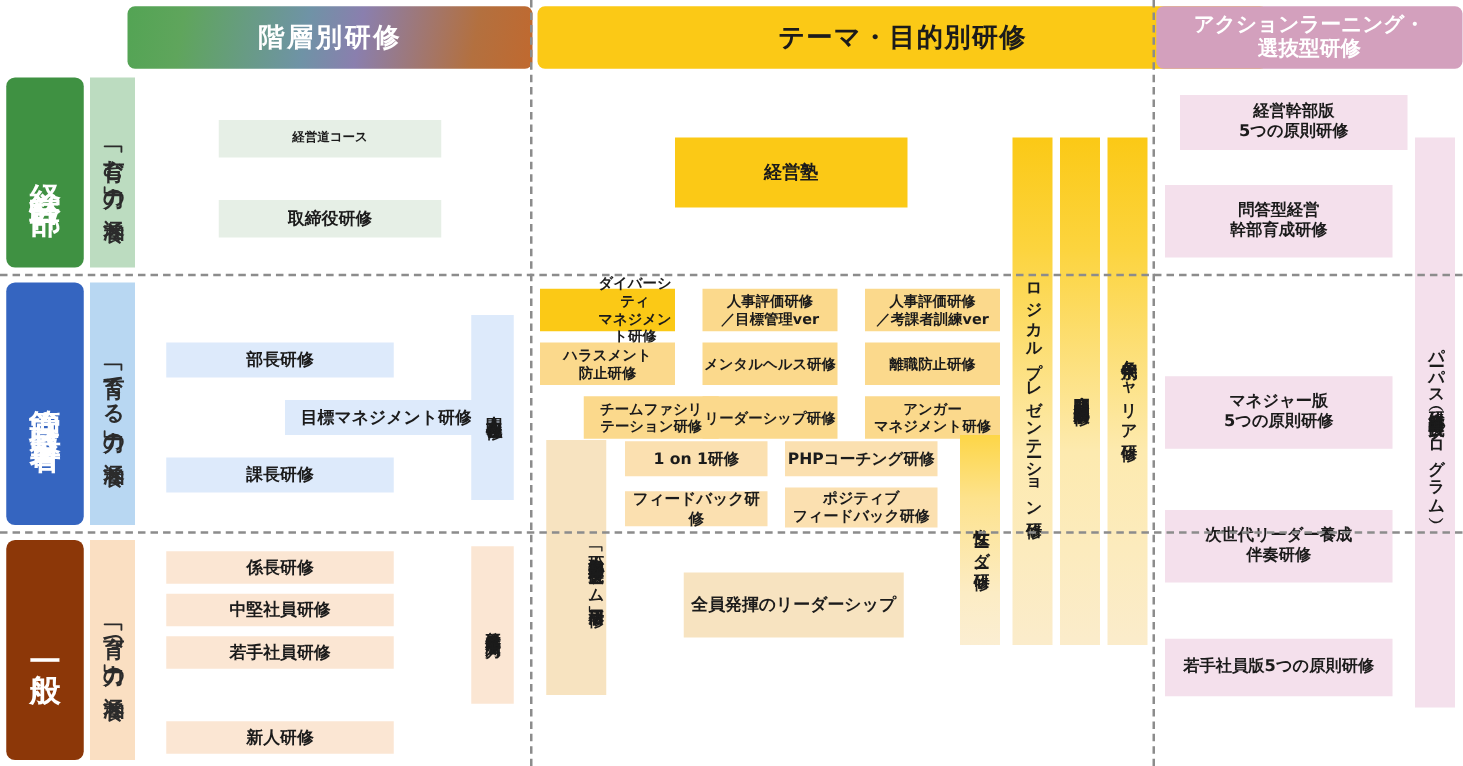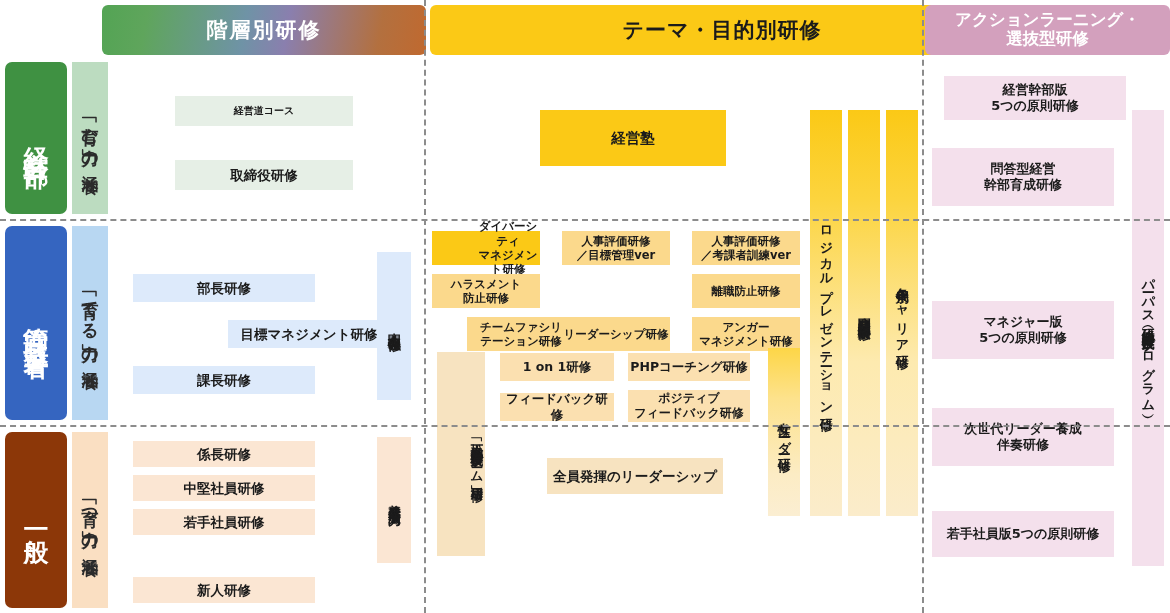--- a/index.html
+++ b/index.html
@@ -174,20 +174,23 @@
   </div>
   <div class="abs chip chip-amber" style="left:692px;top:231px;width:108px;height:34px;font-size:11.5px;flex-direction:column;">
     <span>人事評価研修</span>
     <span>／考課者訓練ver</span>
   </div>
 
   <div class="abs chip chip-amber" style="left:432px;top:274px;width:108px;height:34px;font-size:11.5px;flex-direction:column;">
     <span>ハラスメント</span>
     <span>防止研修</span>
   </div>
+  <div class="abs chip chip-amber" style="left:562px;top:274px;width:108px;height:34px;font-size:11.5px;">
+    <span>メンタルヘルス研修</span>
+  </div>
   <div class="abs chip chip-amber" style="left:692px;top:274px;width:108px;height:34px;font-size:11.5px;">
     <span>離職防止研修</span>
   </div>
 
   <div class="abs chip chip-amber" style="left:432px;top:317px;width:108px;height:34px;font-size:11.5px;flex-direction:column;margin-left:35px;">
     <span>チームファシリ</span>
     <span>テーション研修</span>
   </div>
   <div class="abs chip chip-amber" style="left:562px;top:317px;width:108px;height:34px;font-size:11.5px;">
     <span>リーダーシップ研修</span>
@@ -210,21 +213,21 @@
   <div class="abs chip chip-amber-l" style="left:628px;top:390px;width:122px;height:32px;font-size:12px;flex-direction:column;">
     <span>ポジティブ</span>
     <span>フィードバック研修</span>
   </div>
 
   <div class="abs chip chip-cream vert" style="left:437px;top:352px;width:48px;height:204px;font-size:12.5px;flex-direction:row;align-items:flex-start;padding-top:6px;">
     <span>「松下幸之助理念経営実践ゲーム」</span>
     <span>活用研修</span>
   </div>
 
-  <div class="abs chip chip-cream" style="left:547px;top:458px;width:176px;height:36px;font-size:13.5px;">
+  <div class="abs chip chip-cream" style="left:547px;top:458px;width:176px;height:52px;font-size:13.5px;">
     <span>全員発揮のリーダーシップ</span>
   </div>
 
   <div class="abs chip vgrad2 vert" style="left:768px;top:348px;width:32px;height:168px;font-size:13px;">
     <span>女性リーダー研修</span>
   </div>
   <div class="abs chip vgrad vert" style="left:810px;top:110px;width:32px;height:406px;font-size:13px;">
     <span>ロジカルプレゼンテーション研修</span>
   </div>
   <div class="abs chip vgrad vert" style="left:848px;top:110px;width:32px;height:406px;font-size:13px;">

